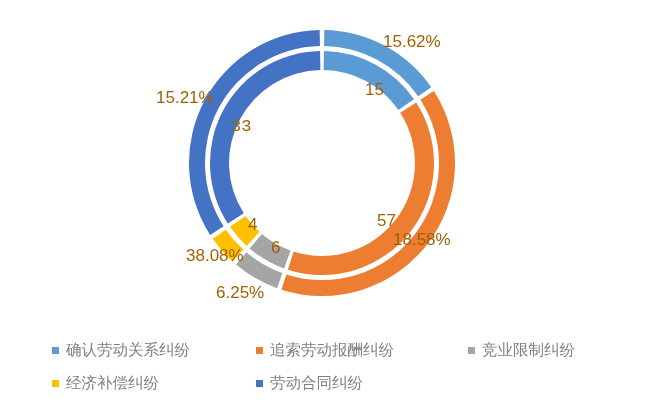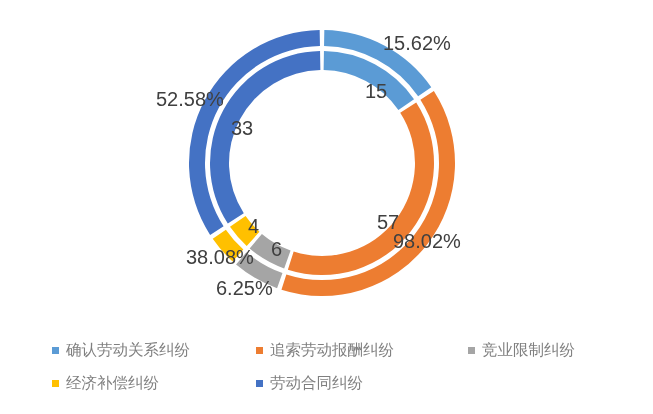--- a/index.html
+++ b/index.html
@@ -28,22 +28,22 @@
   }
   svg.donut-svg {
     position: absolute;
     left: 0; top: 0;
     width: 653px;
     height: 325px;
     display: block;
   }
   .slice-label {
     position: absolute;
-    color: #404040;
-    font-size: 20px;
+    color: #a16207;
+    font-size: 17px;
     line-height: 1;
     white-space: nowrap;
     letter-spacing: 0px;
   }
   .legend {
     position: absolute;
     left: 0;
     top: 330px;
     width: 653px;
     height: 84px;
@@ -116,27 +116,27 @@
           </path>
           <path d="M 227.80363054798806 223.58914079321534 A 112 112 0 0 1 320.04533047902424 51.017058142484174 L 320.37692620133265 70.01416435045562 A 93 93 0 0 0 243.7833717943115 213.31062583722345 Z" fill="#4472C4">
             <title>劳动合同纠纷</title>
           </path>
         </g>
     </svg>
     <div id="slice-labels-layer">
         <div class="slice-label" style="left: 383px; top: 33px;">15.62%</div>
         <div class="slice-label" style="left: 365px; top: 81px;">15</div>
         <div class="slice-label" style="left: 377px; top: 212px;">57</div>
-        <div class="slice-label" style="left: 393px; top: 231px;">98.02%</div>
+        <div class="slice-label" style="left: 393px; top: 231px;">18.58%</div>
         <div class="slice-label" style="left: 271px; top: 239px;">6</div>
-        <div class="slice-label" style="left: 216px; top: 278px;">6.25%</div>
+        <div class="slice-label" style="left: 216px; top: 284px;">6.25%</div>
         <div class="slice-label" style="left: 248px; top: 216px;">4</div>
         <div class="slice-label" style="left: 186px; top: 247px;">38.08%</div>
-        <div class="slice-label" style="left: 156px; top: 89px;">52.58%</div>
-        <div class="slice-label" style="left: 231px; top: 118px;">33</div>
+        <div class="slice-label" style="left: 156px; top: 89px;">15.21%</div>
+        <div class="slice-label" style="left: 231px; top: 118px; font-family: Liberation Mono, monospace;">33</div>
       </div>
   </div>
 
   <div class="legend">
     <div class="legend-row legend-row-2">
         <div class="legend-item" style="left: 52px;">
           <span class="legend-marker" style="background: rgb(255, 192, 0);"></span>
           <span class="legend-label">经济补偿纠纷</span>
         </div>
         <div class="legend-item" style="left: 256px;">

